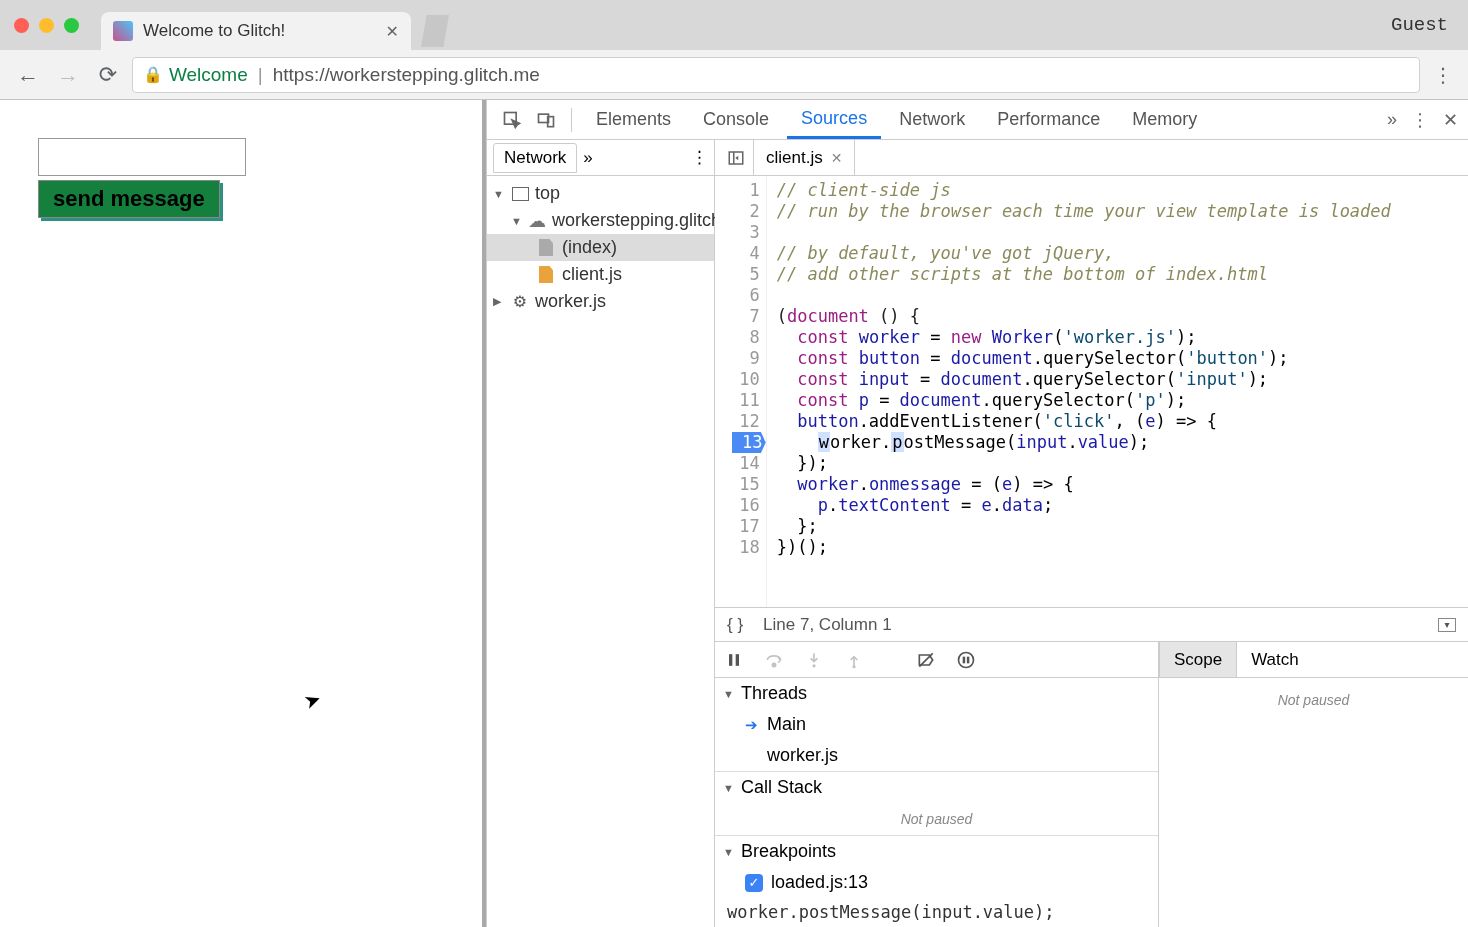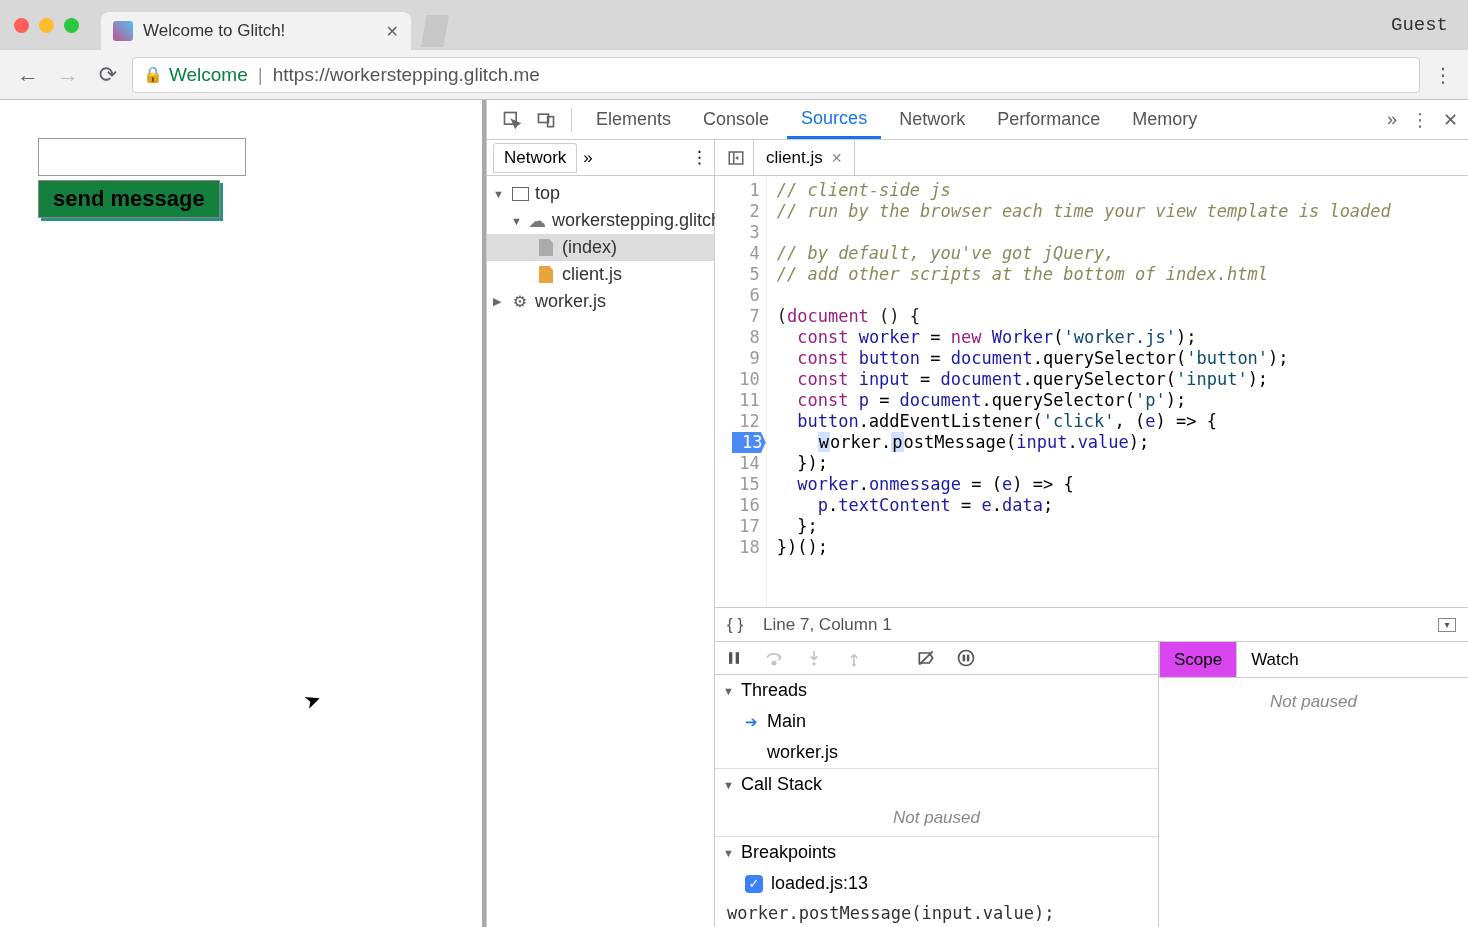--- a/index.html
+++ b/index.html
@@ -378,21 +378,21 @@
 .thread-arrow {
   color: #2873e8;
   font-size: 15px;
   width: 14px;
 }
 .debug-empty {
   text-align: center;
   font-style: italic;
   color: #888;
   padding: 8px;
-  font-size: 17px;
+  font-size: 14px;
 }
 .bp-check {
   width: 18px; height: 18px;
   background: #3b82f6;
   border-radius: 4px;
   color: #fff;
   display: inline-flex;
   align-items: center; justify-content: center;
   font-size: 13px;
 }
@@ -414,21 +414,21 @@
   display: flex;
   align-items: stretch;
   font-size: 17px;
 }
 .dr-tab {
   padding: 0 14px;
   display: flex;
   align-items: center;
 }
 .dr-tab.active {
-  background: #d946ef;
+  background: #e5e5e5;
   border: 1px solid #ccc;
   border-bottom: none;
   border-top: none;
 }
 
 .cursor-arrow {
   position: absolute;
   left: 304px;
   top: 688px;
   font-size: 20px;

